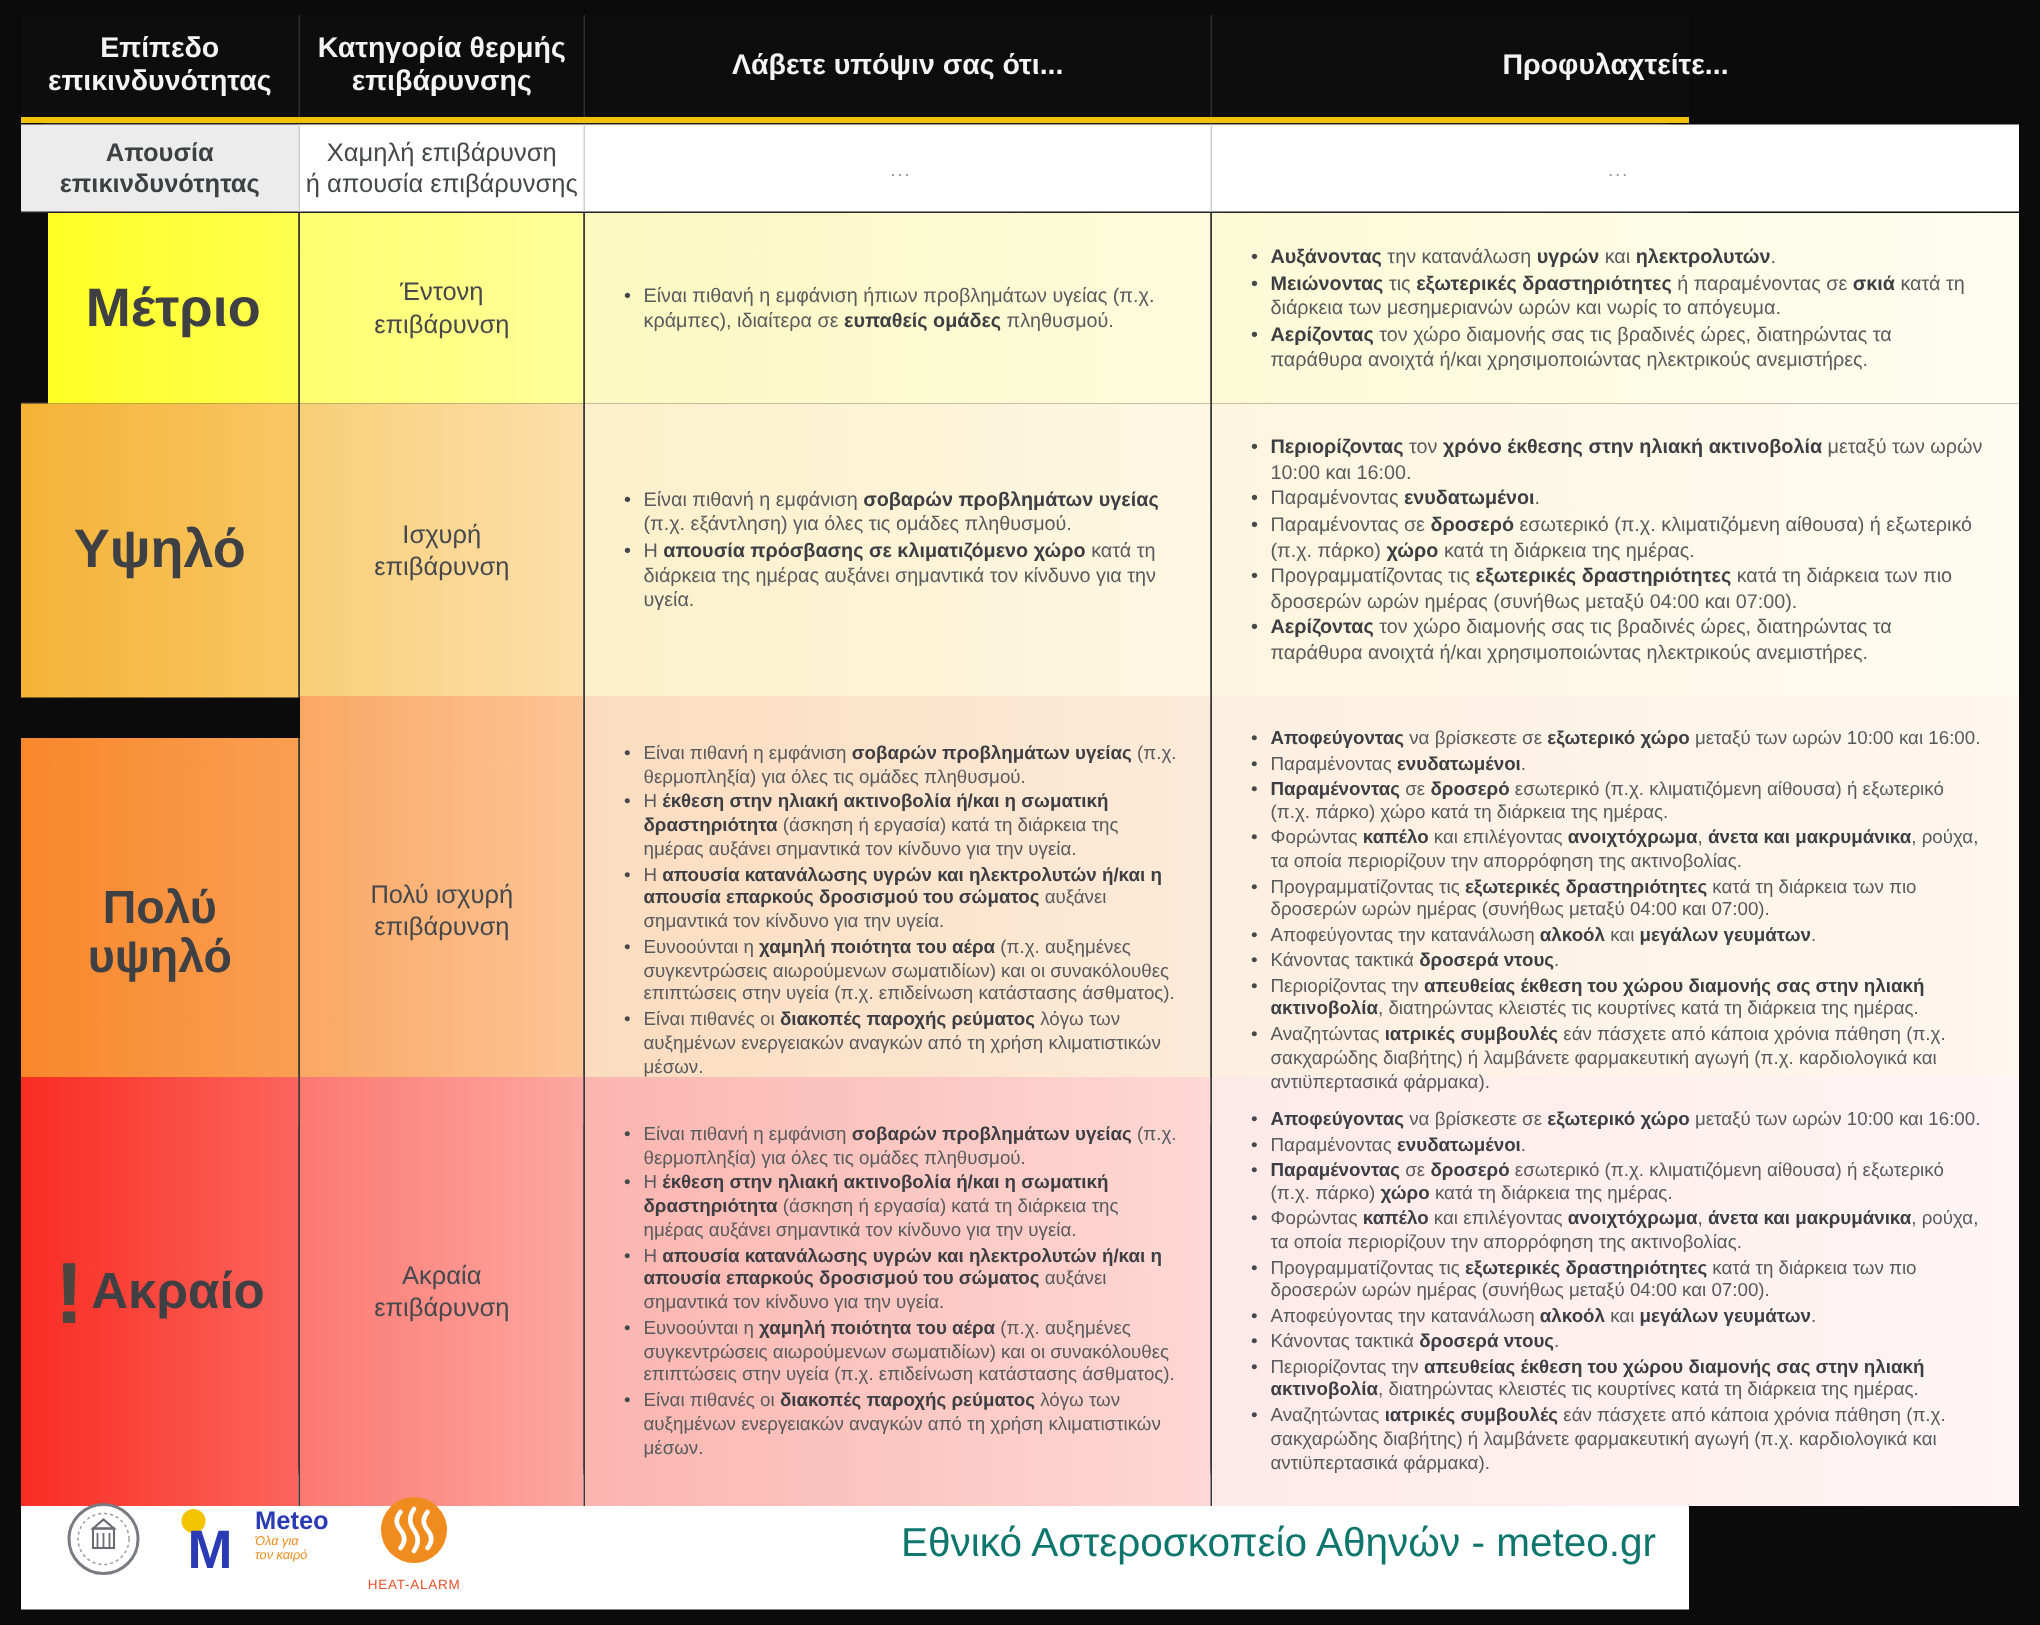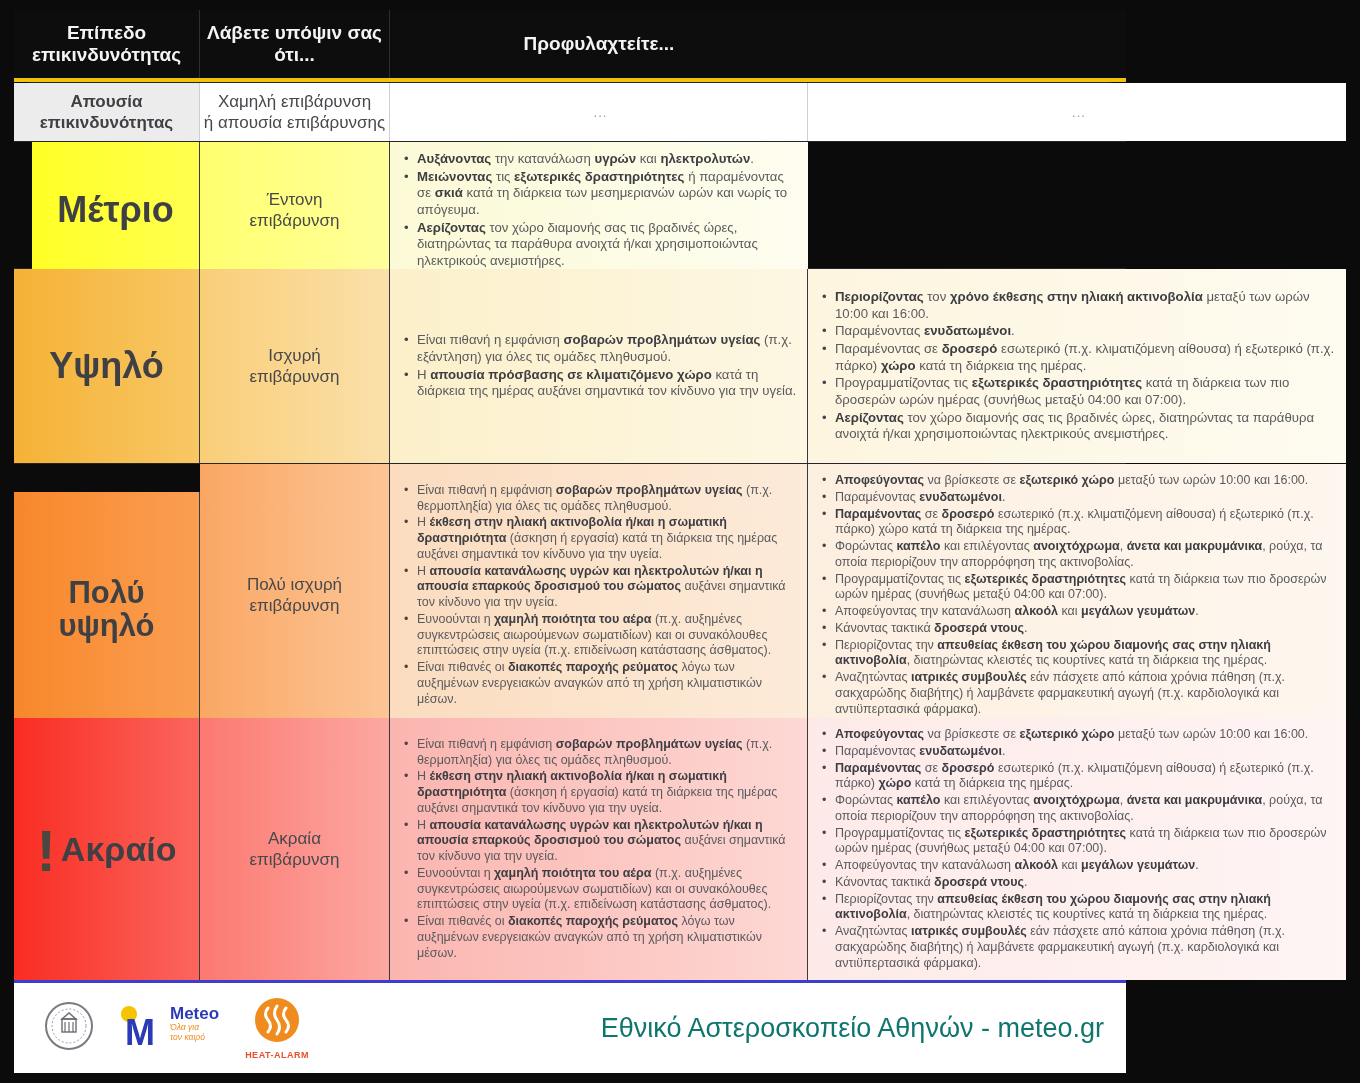--- a/index.html
+++ b/index.html
@@ -43,51 +43,53 @@
   .row-akraio{height:261px;}
   .row-apousia .level-label{font-size:17px;line-height:1.25;}
   .row-metrio .level-label,.row-ypsilo .level-label{font-size:36px;}
   .row-poly .level-label{font-size:31px;}
   .row-akraio .level-label{font-size:34px;}
   .row-apousia .cell{border-right:1px solid #cfcfcf;}
   .trow:not(.row-apousia) .cell{border-right:1px solid #3a3a3a;}
   .trow .cell:last-child{border-right:none !important;}
   
   .cell.c-text{padding:8px 10px 8px 14px;}
-  .bullets{list-style:none;margin:0;padding:0;}
+  .bullets{list-style:none;margin:12px;padding:0;}
   .bullets li{
     position:relative;padding-left:13px;margin:1px 0;
     color:#595a5e;line-height:1.26;
   }
   .bullets li::before{content:"•";position:absolute;left:0;top:0;color:#46474b;}
   .bullets b{color:#3d3e43;}
   .fs-13 .bullets li{font-size:13.2px;}
   .fs-12 .bullets li{font-size:12.5px;}
   .dots{width:100%;text-align:center;color:#9a9a9a;font-size:13px;letter-spacing:1px;}
   
   .tfoot{
     height:90px;background:#ffffff;margin-top:0;
     display:flex;align-items:center;padding:0 22px 0 30px;box-sizing:border-box;
   }
   .logos{display:flex;align-items:center;gap:26px;}
   .logo{display:flex;flex-direction:column;align-items:center;}
   .meteo-logo{display:flex;align-items:flex-start;gap:6px;}
   .meteo-text .name{color:#2b3bb5;font-weight:bold;font-size:17px;line-height:1;}
   .meteo-text .tag{color:#f08c1e;font-size:8.5px;line-height:1.15;white-space:pre-line;margin-top:1px;font-style:italic;}
-  .heat-label{color:#e8502a;font-weight:bold;font-size:9px;letter-spacing:.5px;margin-top:2px;}
+  .heat-label{color:#e8502a;font-weight:normal;font-size:9px;letter-spacing:.5px;margin-top:2px;}
   .credit{margin-left:auto;color:#0f766e;font-size:27px;}
 </style>
 </head>
 <body>
 
 <div class="frame">
 
   <div class="thead">
     <div class="hcell">Επίπεδο
 επικινδυνότητας</div>
+    <div class="hcell">Κατηγορία θερμής
+επιβάρυνσης</div>
     <div class="hcell">Λάβετε υπόψιν σας ότι...</div>
     <div class="hcell">Προφυλαχτείτε...</div>
   </div>
 
   <div class="yellow-line"></div>
 
   <div id="table-body">
       <div class="trow row-apousia">
         <div class="cell c-level" style="background: rgb(236, 236, 236);">
           <div class="level-label">Απουσία
@@ -104,20 +106,25 @@
           <div class="dots">...</div>
         </div>
       </div>
       <div class="trow row-metrio">
         <div class="cell c-level" style="background: linear-gradient(to right, rgb(255, 255, 38), rgb(255, 255, 80)); margin-left: 18px;">
           <div class="level-label">Μέτριο</div>
         </div>
         <div class="cell c-cat" style="background: linear-gradient(to right, rgb(255, 255, 110), rgb(255, 255, 156));">
           <div class="cat-label">Έντονη
 επιβάρυνση</div>
+        </div>
+        <div class="cell c-text fs-13" style="background: linear-gradient(to right, rgb(251, 249, 192), rgb(253, 251, 221));">
+          <ul class="bullets">
+            <li>Είναι πιθανή η εμφάνιση ήπιων προβλημάτων υγείας (π.χ. κράμπες), ιδιαίτερα σε <b>ευπαθείς ομάδες</b> πληθυσμού.</li>
+          </ul>
         </div>
         <div class="cell c-text fs-13" style="background: linear-gradient(to right, rgb(252, 250, 214), rgb(254, 253, 240));">
           <ul class="bullets">
             <li><b>Αυξάνοντας</b> την κατανάλωση <b>υγρών</b> και <b>ηλεκτρολυτών</b>.</li>
             <li><b>Μειώνοντας</b> τις <b>εξωτερικές δραστηριότητες</b> ή παραμένοντας σε <b>σκιά</b> κατά τη διάρκεια των μεσημεριανών ωρών και νωρίς το απόγευμα.</li>
             <li><b>Αερίζοντας</b> τον χώρο διαμονής σας τις βραδινές ώρες, διατηρώντας τα παράθυρα ανοιχτά ή/και χρησιμοποιώντας ηλεκτρικούς ανεμιστήρες.</li>
           </ul>
         </div>
       </div>
       <div class="trow row-ypsilo">

